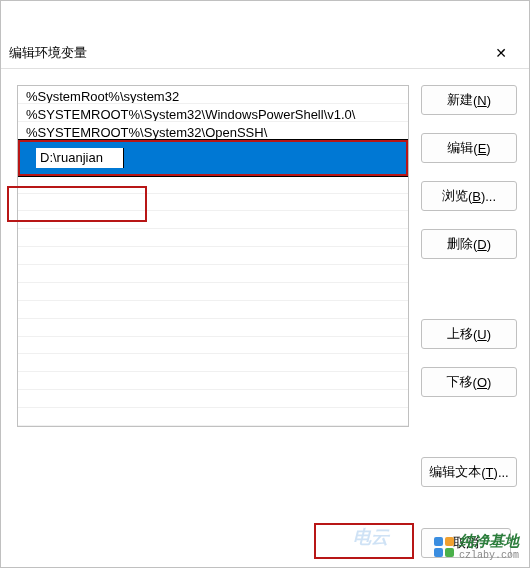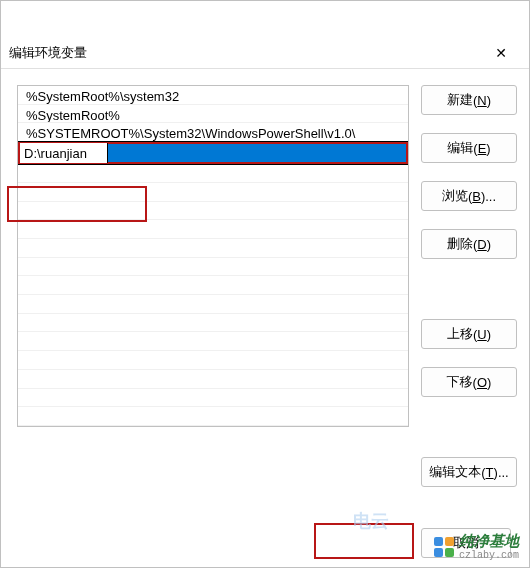--- a/index.html
+++ b/index.html
@@ -24,21 +24,21 @@
     .list-area {
       flex: 1; background: #ffffff; border: 1px solid #c0c0c0;
       display: flex; flex-direction: column; overflow: hidden; height: 342px;
     }
     .list-row {
       height: 22px; line-height: 22px; padding: 0 8px; font-size: 13px;
       color: #000; border-bottom: 1px solid #f0f0f0; white-space: nowrap; overflow: hidden;
       text-overflow: ellipsis;
     }
     .edit-row {
-      height: 22px; display: flex; align-items: center; padding: 0;
+      height: 22px; display: flex; align-items: center; padding: 16px;
       background: #0078d4; border: 2px solid #b81616; outline: 1px solid #000; position: relative;
     }
     .edit-input {
       height: 20px; width: 88px; background: #ffffff; border: none;
       font-size: 13px; padding: 0 4px; color: #000; outline: none;
       border-right: 1px solid #000;
     }
     .red-annot {
       position: absolute; border: 2px solid #b81616; pointer-events: none;
     }
@@ -72,39 +72,39 @@
       font-size: 15px; font-weight: bold; font-style: italic;
     }
     .watermark .logo { display: flex; }
     .watermark .wm-text1 { color: #2a7c3a; margin-top: 16px; }
     .watermark .wm-text2 { color: #888; font-size: 10px; font-style: normal; font-weight: normal; display: block; line-height: 1; font-family: Liberation Mono, monospace; }
     .sq { width: 9px; height: 9px; margin: 1px; border-radius: 2px; }
     .sq.b { background: #3a8de0; }
     .sq.o { background: #f0a030; }
     .sq.g { background: #4ab04a; }
     .watermark-back {
-      position: absolute; bottom: 34px; right: 140px; font-size: 18px; font-weight: bold; color: #b0d0f0; opacity: 0.6;
+      position: absolute; bottom: 18px; right: 140px; font-size: 18px; font-weight: bold; color: #b0d0f0; font-style: italic; opacity: 0.6;
     }
   </style>
 </head>
 <body>
 
 <div class="dialog">
   <div class="titlebar">
     <span class="titlebar-title">编辑环境变量</span>
     <div class="close-btn">
       <span>✕</span>
     </div>
   </div>
 
   <div class="content">
     <div class="list-area">
       <div class="list-row">%SystemRoot%\system32</div>
-      <div class="list-row">%SystemRoot%</div>
       <div class="list-row">%SYSTEMROOT%\System32\WindowsPowerShell\v1.0\</div>
+      <div class="list-row">%SYSTEMROOT%\System32\OpenSSH\</div>
       <div class="edit-row">
         <input class="edit-input" value="D:\ruanjian" style="">
       </div>
       <div class="empty-row"></div>
       <div class="empty-row"></div>
       <div class="empty-row"></div>
       <div class="empty-row"></div>
       <div class="empty-row"></div>
       <div class="empty-row"></div>
       <div class="empty-row"></div>

